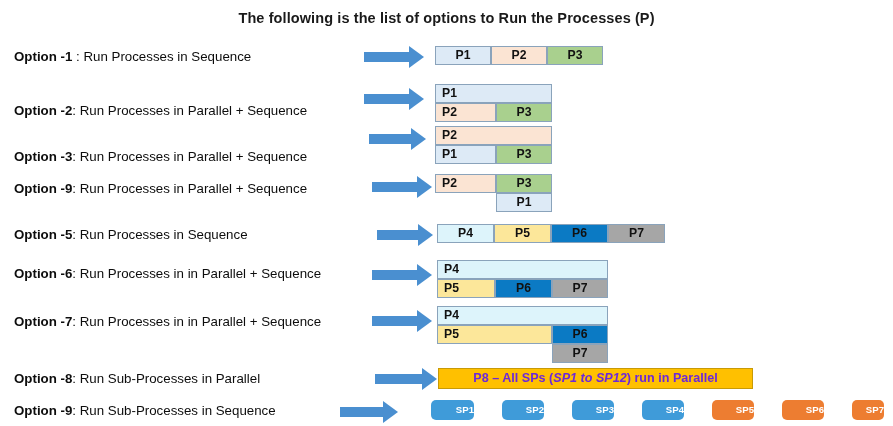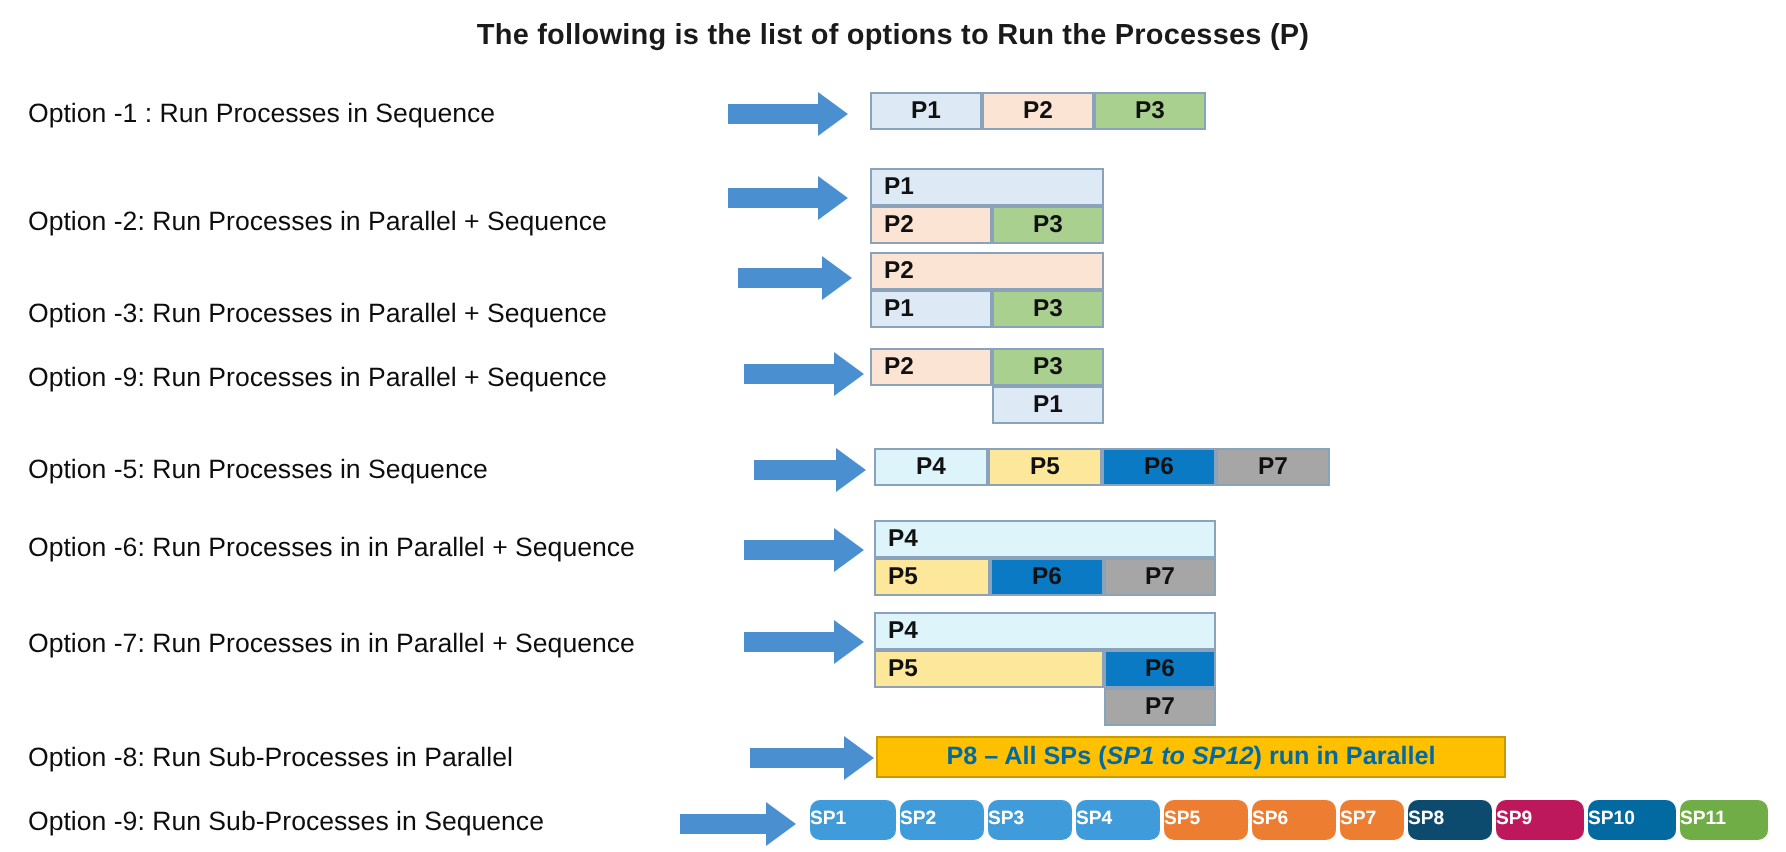--- a/index.html
+++ b/index.html
@@ -38,21 +38,21 @@
     width: 893px;
   }
   .opt-label {
     position: absolute;
     left: 14px;
     font-size: 13.3px;
     color: #0d0d0d;
     white-space: nowrap;
   }
   .opt-label .num {
-    font-weight: normal;
+    font-weight: bold;
   }
   
   .arrow {
     position: absolute;
     height: 22px;
   }
   .arrow .shaft {
     position: absolute;
     left: 0;
     top: 6px;
@@ -97,43 +97,44 @@
   
   .banner {
     position: absolute;
     box-sizing: border-box;
     height: 21px;
     background: #ffc000;
     border: 1px solid #c89a06;
     font-size: 12.6px;
     font-weight: bold;
     line-height: 19px;
-    color: #0369a1;
+    color: #6d28d9;
     text-align: center;
     white-space: nowrap;
   }
   .banner .ital {
     font-style: italic;
   }
   
   .chips {
     position: absolute;
     display: flex;
     gap: 2px;
   }
   .chip {
     box-sizing: border-box;
     height: 20px;
     border-radius: 5px;
     font-size: 9.6px;
     font-weight: bold;
     line-height: 19px;
     color: #ffffff;
-    text-align: left;
+    text-align: right;
     white-space: nowrap;
+    margin-left: 26px;
   }
 </style>
 </head>
 <body>
 
 <div id="page">
 
   <div class="title">The following is the list of  options to Run the Processes (P)</div>
 
   <div class="row" style="top:46px">

